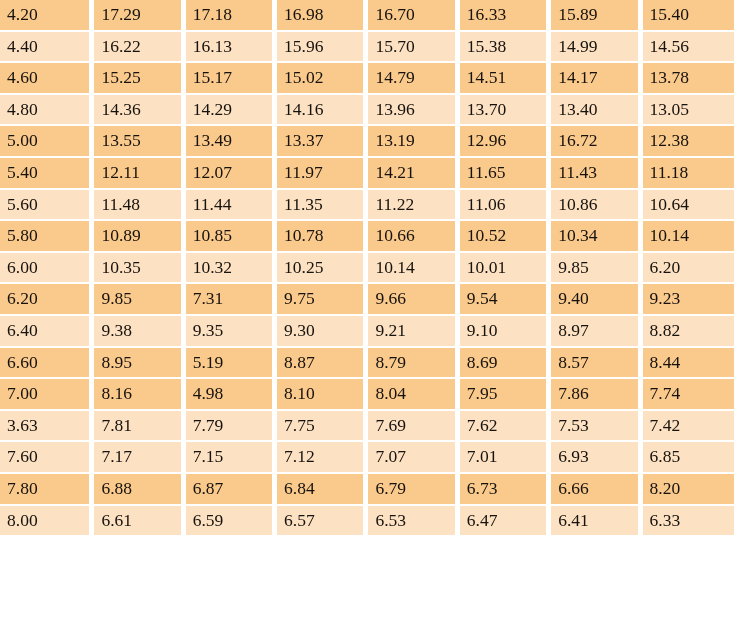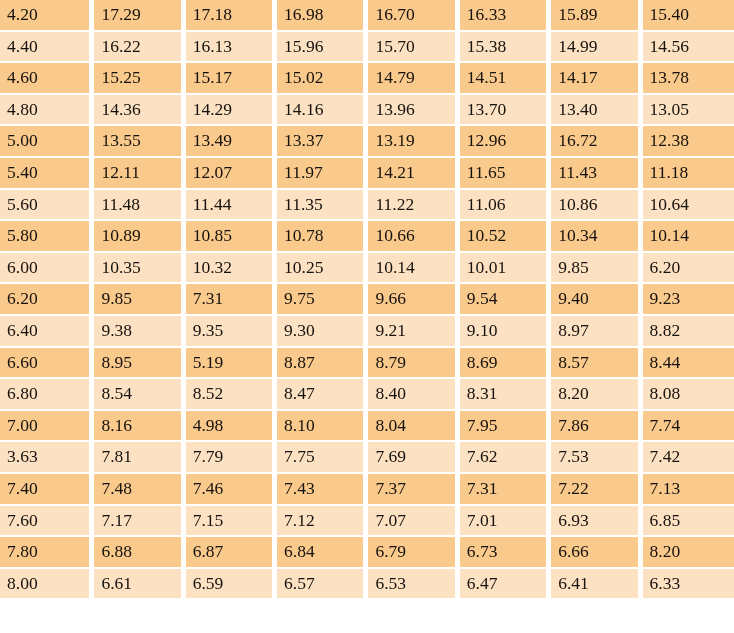--- a/index.html
+++ b/index.html
@@ -178,60 +178,40 @@
         <tr class="row-dark">
           <td class="col-idx">6.60</td>
           <td class="col-val">8.95</td>
           <td class="col-val">5.19</td>
           <td class="col-val">8.87</td>
           <td class="col-val">8.79</td>
           <td class="col-val">8.69</td>
           <td class="col-val">8.57</td>
           <td class="col-val col-last">8.44</td>
         </tr>
-        <tr class="row-light">
-          <td class="col-idx">6.80</td>
-          <td class="col-val">8.54</td>
-          <td class="col-val">8.52</td>
-          <td class="col-val">8.47</td>
-          <td class="col-val">8.40</td>
-          <td class="col-val">8.31</td>
-          <td class="col-val">8.20</td>
-          <td class="col-val col-last">8.08</td>
-        </tr>
         <tr class="row-dark">
           <td class="col-idx">7.00</td>
           <td class="col-val">8.16</td>
           <td class="col-val">4.98</td>
           <td class="col-val">8.10</td>
           <td class="col-val">8.04</td>
           <td class="col-val">7.95</td>
           <td class="col-val">7.86</td>
           <td class="col-val col-last">7.74</td>
         </tr>
         <tr class="row-light">
           <td class="col-idx">3.63</td>
           <td class="col-val">7.81</td>
           <td class="col-val">7.79</td>
           <td class="col-val">7.75</td>
           <td class="col-val">7.69</td>
           <td class="col-val">7.62</td>
           <td class="col-val">7.53</td>
           <td class="col-val col-last">7.42</td>
         </tr>
-        <tr class="row-dark">
-          <td class="col-idx">7.40</td>
-          <td class="col-val">7.48</td>
-          <td class="col-val">7.46</td>
-          <td class="col-val">7.43</td>
-          <td class="col-val">7.37</td>
-          <td class="col-val">7.31</td>
-          <td class="col-val">7.22</td>
-          <td class="col-val col-last">7.13</td>
-        </tr>
         <tr class="row-light">
           <td class="col-idx">7.60</td>
           <td class="col-val">7.17</td>
           <td class="col-val">7.15</td>
           <td class="col-val">7.12</td>
           <td class="col-val">7.07</td>
           <td class="col-val">7.01</td>
           <td class="col-val">6.93</td>
           <td class="col-val col-last">6.85</td>
         </tr>

